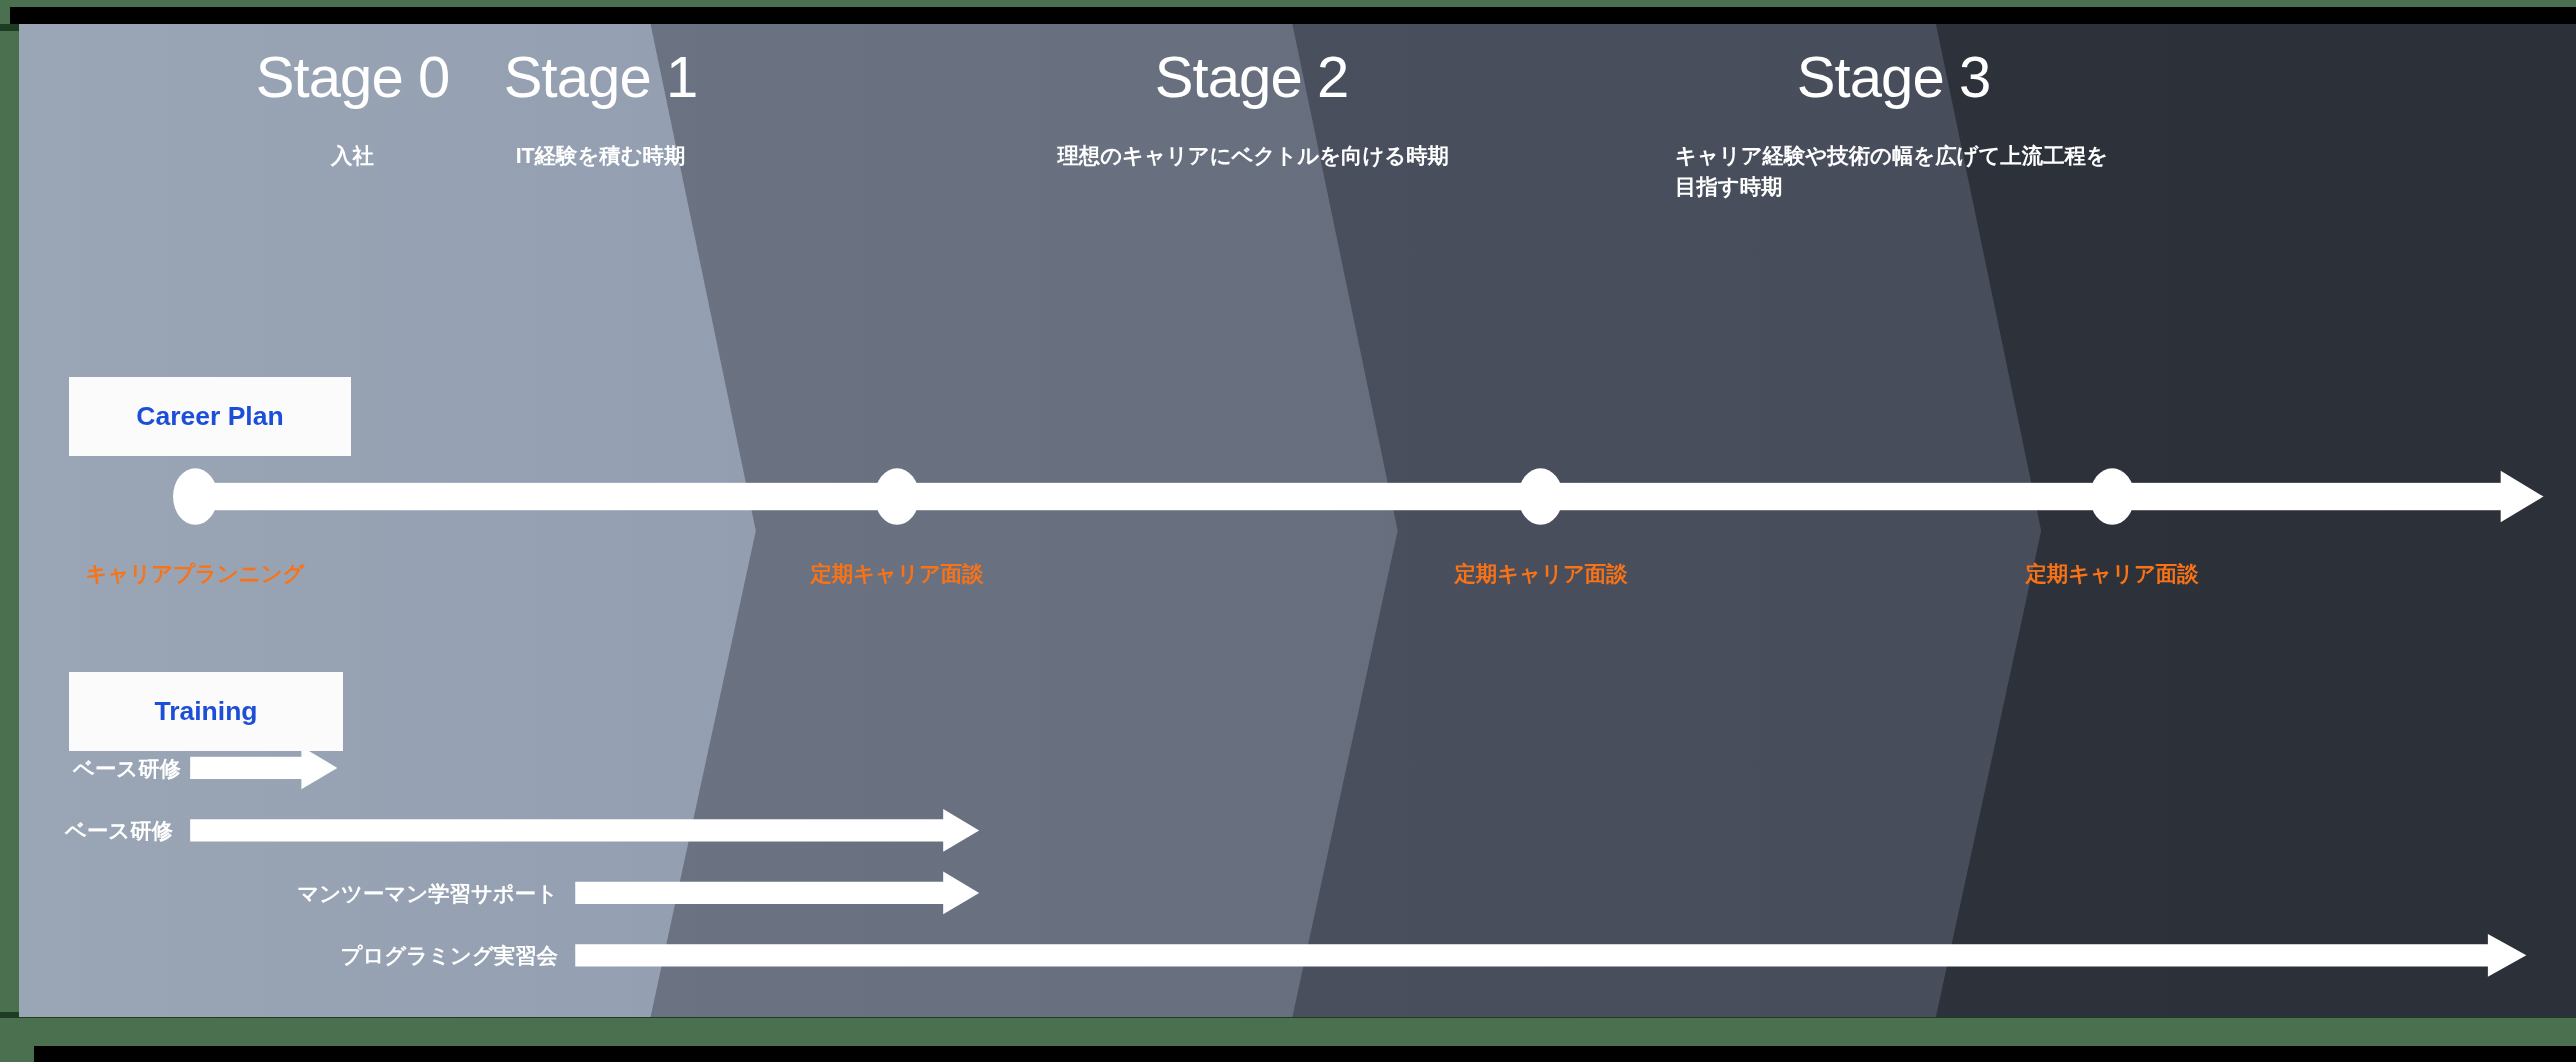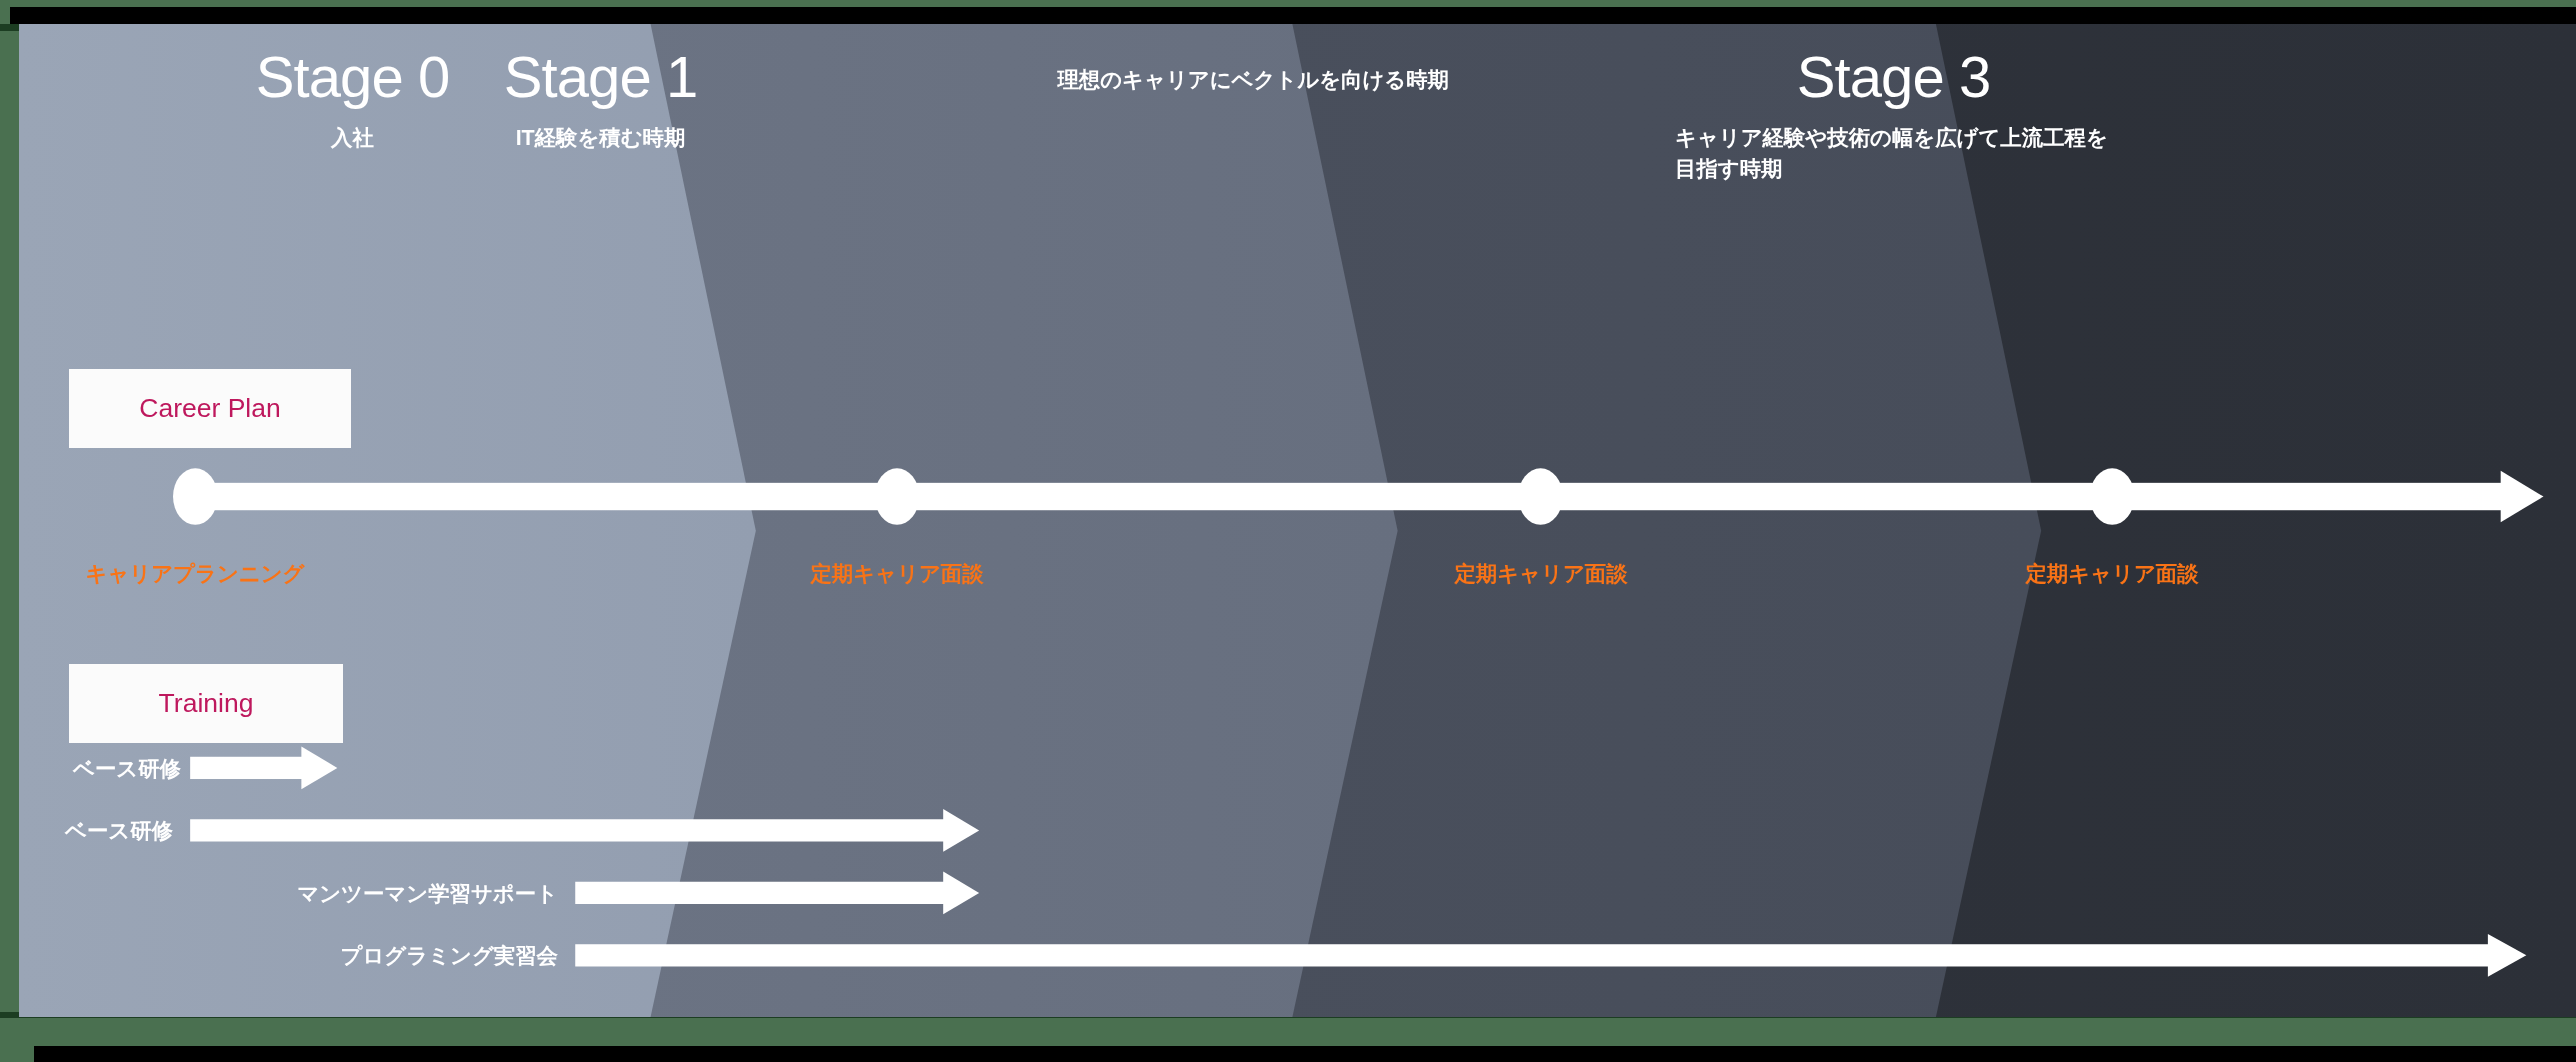--- a/index.html
+++ b/index.html
@@ -49,37 +49,38 @@
     color: #ffffff;
   }
   .stage-title {
     font-size: 58px;
     font-weight: normal;
     letter-spacing: -0.9px;
     line-height: 1;
     white-space: nowrap;
   }
   .stage-sub {
-    margin-top: 17px;
+    margin-top: 35px;
     font-size: 21.4px;
     font-weight: bold;
     line-height: 1.45;
   }
 
   
   .badge {
     position: absolute;
     background: #fbfbfb;
-    color: #be185d;
+    color: #1d4ed8;
     font-size: 26.5px;
-    font-weight: normal;
+    font-weight: bold;
     display: flex;
     align-items: center;
     justify-content: center;
     letter-spacing: 0px;
+    margin-top: 8px;
   }
   #badge-career { left: 50px;  top: 345px; width: 282px; height: 79px; }
   #badge-training { left: 50px; top: 640px; width: 274px; height: 79px; }
 
   
   .timeline-svg { position: absolute; left: 0; top: 0; width: 2557px; height: 993px; pointer-events: none; }
 
   .tl-label {
     position: absolute;
     color: #f97316;
@@ -146,20 +147,21 @@
       <div class="stage-title">Stage 0</div>
       <div class="stage-sub" style="width:479px;margin-left:60px;">入社</div>
     </div>
 
     <div class="stage-head" style="left:282px; top:24px; width:599px;">
       <div class="stage-title">Stage 1</div>
       <div class="stage-sub" style="width:513px;margin-left:43px;">IT経験を積む時期</div>
     </div>
 
     <div class="stage-head" style="left:933px; top:24px; width:599px;">
+      <div class="stage-title">Stage 2</div>
       <div class="stage-sub" style="width:394px;margin-left:103px;text-align:right;">理想のキャリアにベクトルを向ける時期</div>
     </div>
 
     <div class="stage-head" style="left:1575px; top:24px; width:599px;">
       <div class="stage-title">Stage 3</div>
       <div class="stage-sub" style="width:436px;margin-left:81px;text-align:left;">キャリア経験や技術の幅を広げて上流工程を目指す時期</div>
     </div>
 
     <div class="badge" id="badge-career">Career Plan</div>
 

